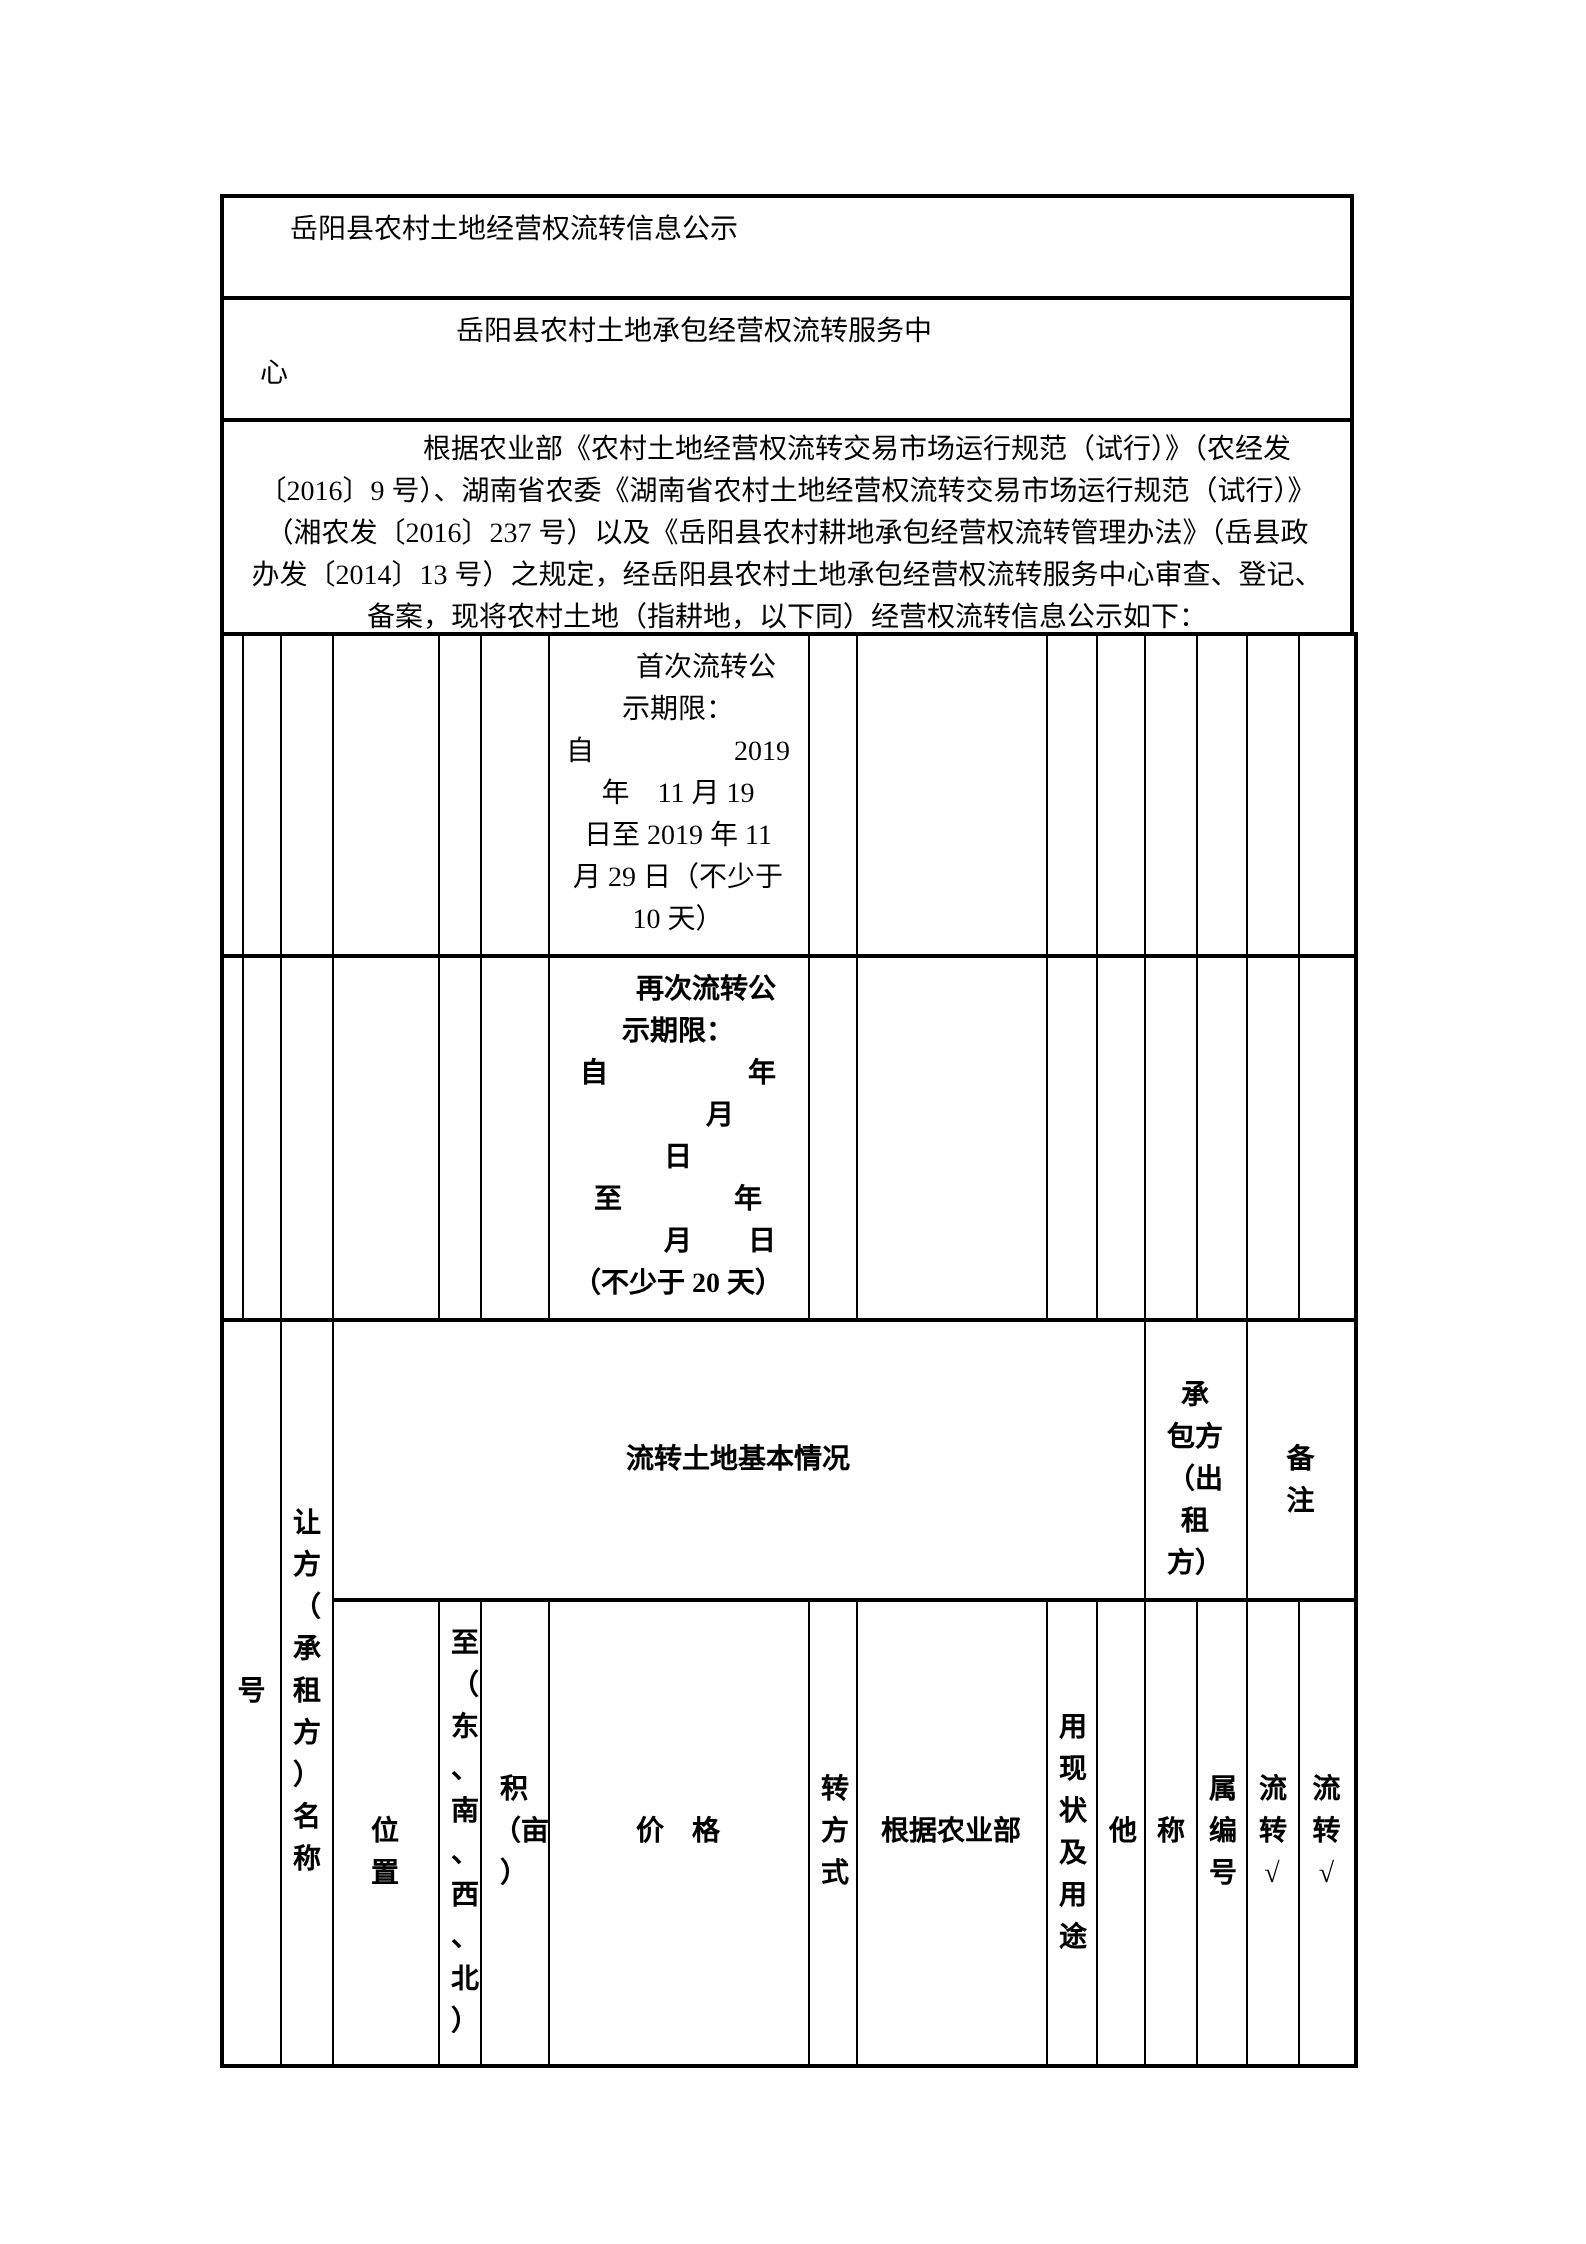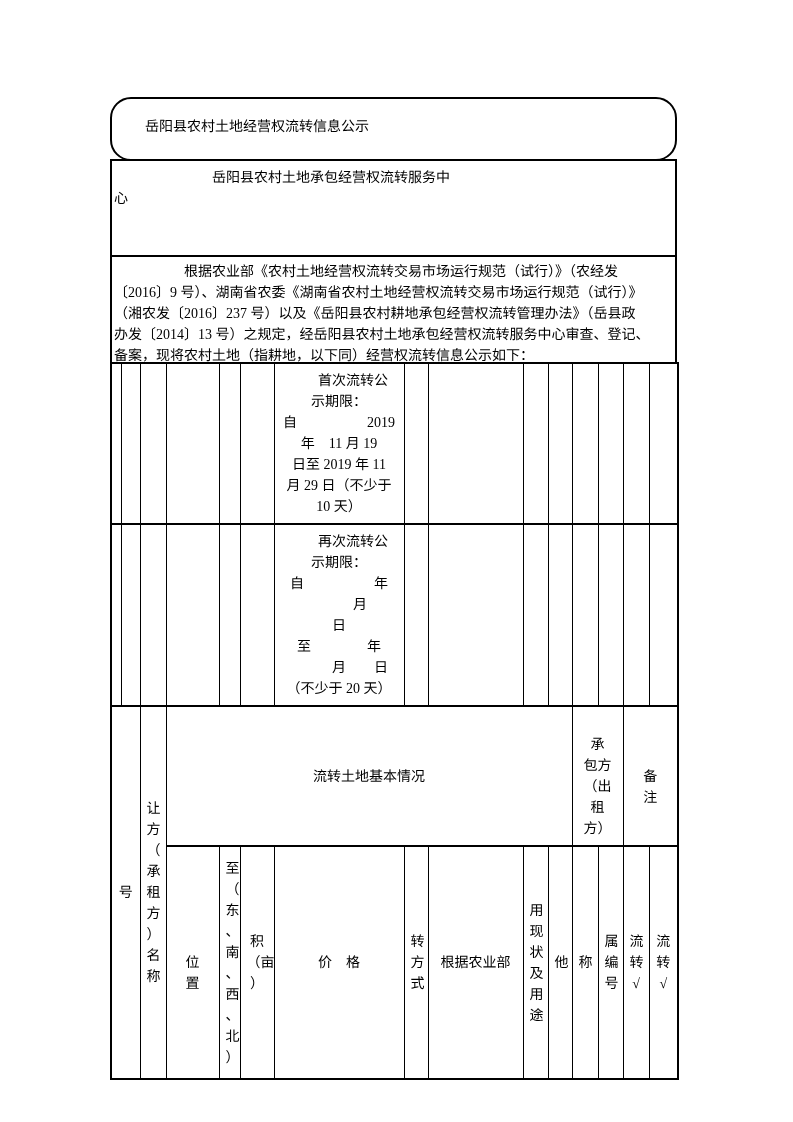--- a/index.html
+++ b/index.html
@@ -8,38 +8,38 @@
     background:#ffffff;
     font-family:"Liberation Serif","DejaVu Serif",serif;
     color:#000;
     position:relative;
     font-size:14px;
   }
   .doc{position:absolute;left:110px;top:97px;width:567px;}
   .block{box-sizing:border-box;width:567px;border:2px solid #000;background:#fff;}
   .block + .block, .doc > table{margin-top:-2px;}
   .pre{white-space:pre-wrap;}
-  .title-block{height:64px;padding:16px 4px 0 33px;border-radius:21px;}
-  .service-block{height:98px;padding:6px 2px 0 2px;line-height:21px;}
-  .notice-block{height:109px;padding:4px 2px 0 2px;line-height:21px;}
+  .title-block{height:53px;padding:4px 4px 0 33px;}
+  .service-block{height:63px;padding:6px 2px 0 18px;line-height:21px;}
+  .notice-block{height:109px;padding:4px 2px 0 2px;line-height:21px;text-align:center;}
   table.grid{
     border-collapse:collapse;
     table-layout:fixed;
     width:567px;
     border:2px solid #000;
   }
   table.grid td{
     border:1px solid #000;
     padding:6px;
     overflow:hidden;
     vertical-align:middle;
     text-align:center;
     line-height:21px;
   }
-  tr.r2 td, tr.r3 td, tr.r4 td{border-top-width:2px;}
+  tr.r2 td, tr.r3 td, tr.r4 td{border-top-width:2px;font-weight:bold;}
   td.note-cell{
     vertical-align:top;text-align:left;
     padding:2px 3px 0 7px;line-height:21px;
   }
   td.vhead{line-height:20px;}
   td.lh24{line-height:24px;}
   td.lh28{line-height:28px;}
   td.lh38{line-height:38px;}
   td.left{text-align:left;padding-left:4px;padding-right:2px;}
   td.topalign{vertical-align:top;padding-top:2px;}

